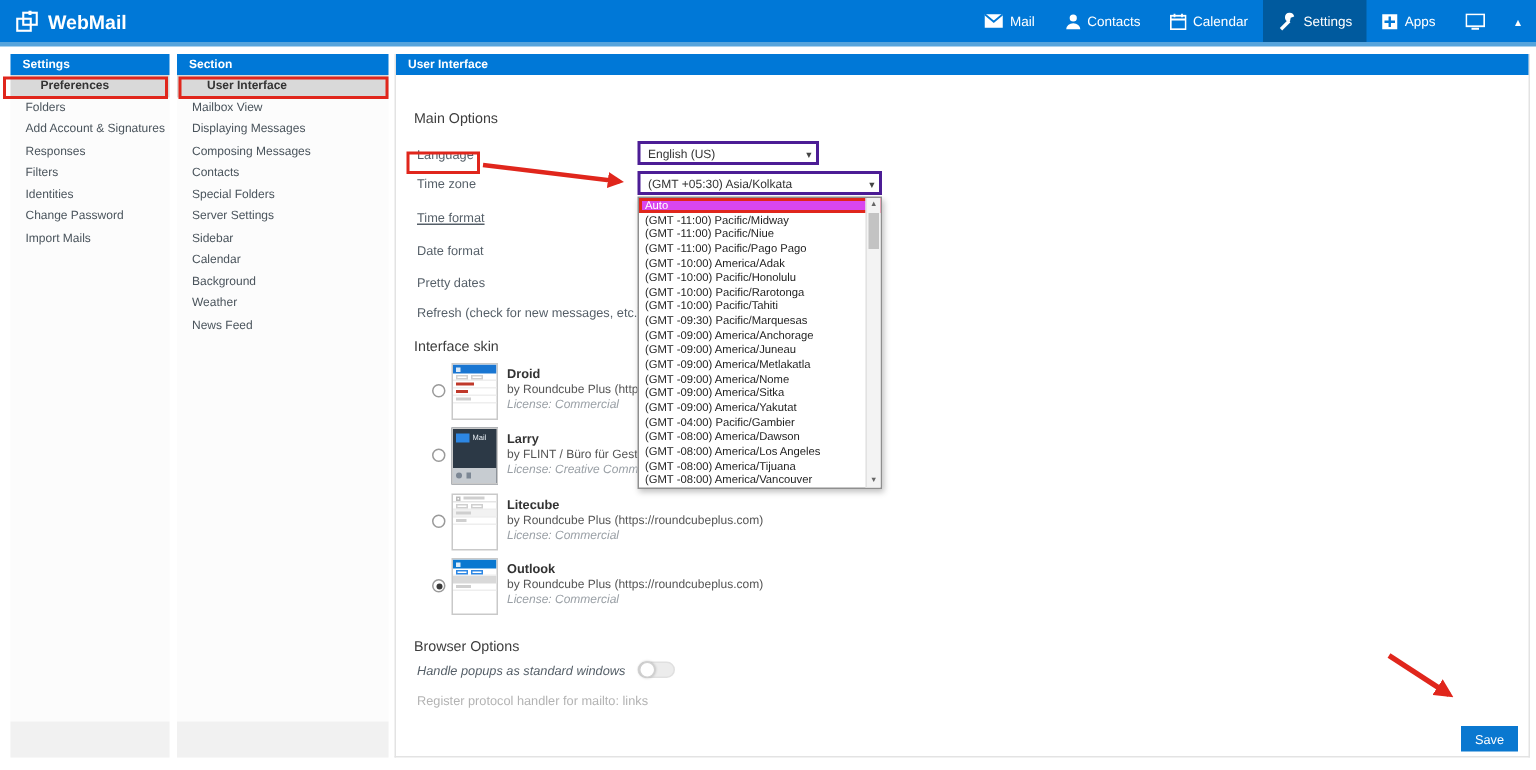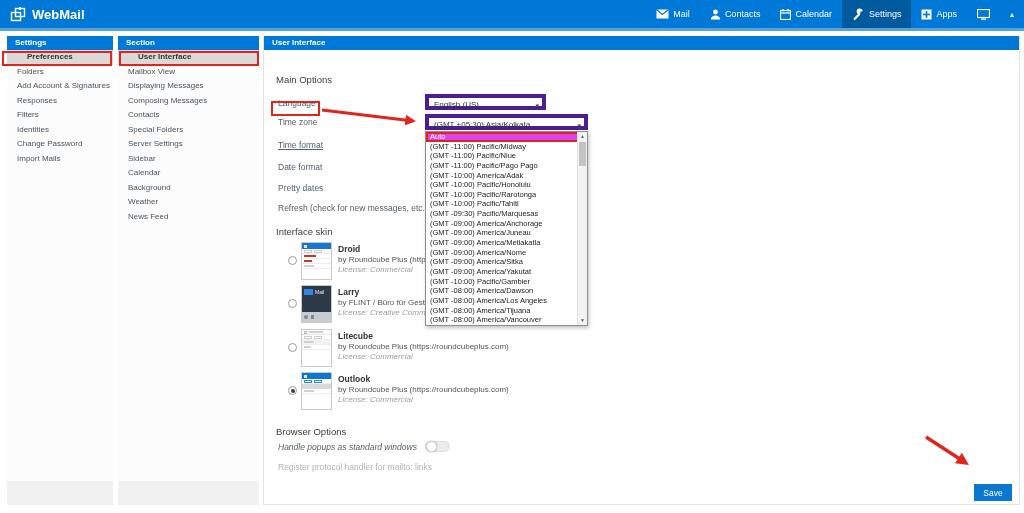--- a/index.html
+++ b/index.html
@@ -24,21 +24,21 @@
   .section-panel { left:118px; width:141px; }
   .panel-item { font-size:8px; color:#4a545c; padding:0 10px; height:14.5px; line-height:14.5px; cursor:pointer; white-space:nowrap; }
   .panel-item.selected { background:#d9d9d9; color:#333; font-weight:bold;padding-left:20px; }
 
   
   .main-panel { left:263px; width:757px; background:#fff; border:1px solid #e3e3e3; border-top:none; }
   .main-content { position:absolute; left:0; top:14px; right:0; bottom:0; }
   .h-section { position:absolute; left:12px; font-size:9.5px; color:#3d3d3d; }
   .frow-label { position:absolute; left:14px; font-size:8.5px; color:#555f68; white-space:nowrap; }
   .frow-label.disabled { color:#b3b3b3; }
-  .select { position:absolute; left:161px; height:16px; border:4px solid #4c1d95; background:#fff; font-size:8px; color:#333;
+  .select { position:absolute; left:161px; height:16px; border:2px solid #4c1d95; background:#fff; font-size:8px; color:#333;
             line-height:14px; padding:0 14px 0 5px; cursor:pointer; white-space:nowrap; }
   .select .caret { position:absolute; right:3px; top:1px; font-size:7px; color:#444; }
 
   
   .tz-dropdown { position:absolute; left:161px; top:81px; width:163px; height:195px; background:#fff;
                  border:1px solid #8f8f8f; box-shadow:1px 2px 4px rgba(0,0,0,.25); z-index:5; }
   .tz-option { height:9.65px; line-height:9.65px; font-size:7.5px; padding:0 4px; color:#1d1d1d;
                white-space:nowrap; overflow:hidden; cursor:pointer; }
   .tz-option.selected { background:#d946ef; color:#fff; outline:2px solid #e0261c; outline-offset:-2px; }
   .tz-scroll { position:absolute; right:0; top:0; width:10px; height:100%; background:#f3f3f3; border-left:1px solid #e2e2e2; }
@@ -313,21 +313,21 @@
           <div class="tz-option">(GMT -10:00) Pacific/Honolulu</div>
           <div class="tz-option">(GMT -10:00) Pacific/Rarotonga</div>
           <div class="tz-option">(GMT -10:00) Pacific/Tahiti</div>
           <div class="tz-option">(GMT -09:30) Pacific/Marquesas</div>
           <div class="tz-option">(GMT -09:00) America/Anchorage</div>
           <div class="tz-option">(GMT -09:00) America/Juneau</div>
           <div class="tz-option">(GMT -09:00) America/Metlakatla</div>
           <div class="tz-option">(GMT -09:00) America/Nome</div>
           <div class="tz-option">(GMT -09:00) America/Sitka</div>
           <div class="tz-option">(GMT -09:00) America/Yakutat</div>
-          <div class="tz-option">(GMT -10:00) Pacific/Gambier</div>
+          <div class="tz-option">(GMT -04:00) Pacific/Gambier</div>
           <div class="tz-option">(GMT -08:00) America/Dawson</div>
           <div class="tz-option">(GMT -08:00) America/Los Angeles</div>
           <div class="tz-option">(GMT -08:00) America/Tijuana</div>
           <div class="tz-option">(GMT -08:00) America/Vancouver</div>
         </div>
       <div class="tz-scroll">
         <span class="sarrow" style="top:0;">▲</span>
         <span class="sthumb"></span>
         <span class="sarrow" style="bottom:0;">▼</span>
       </div>

